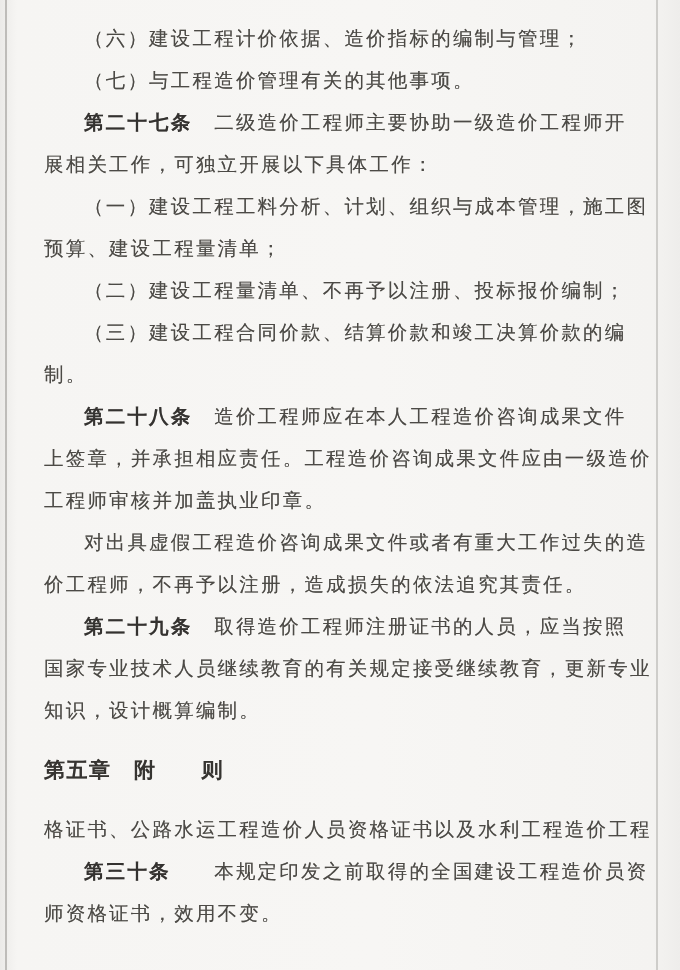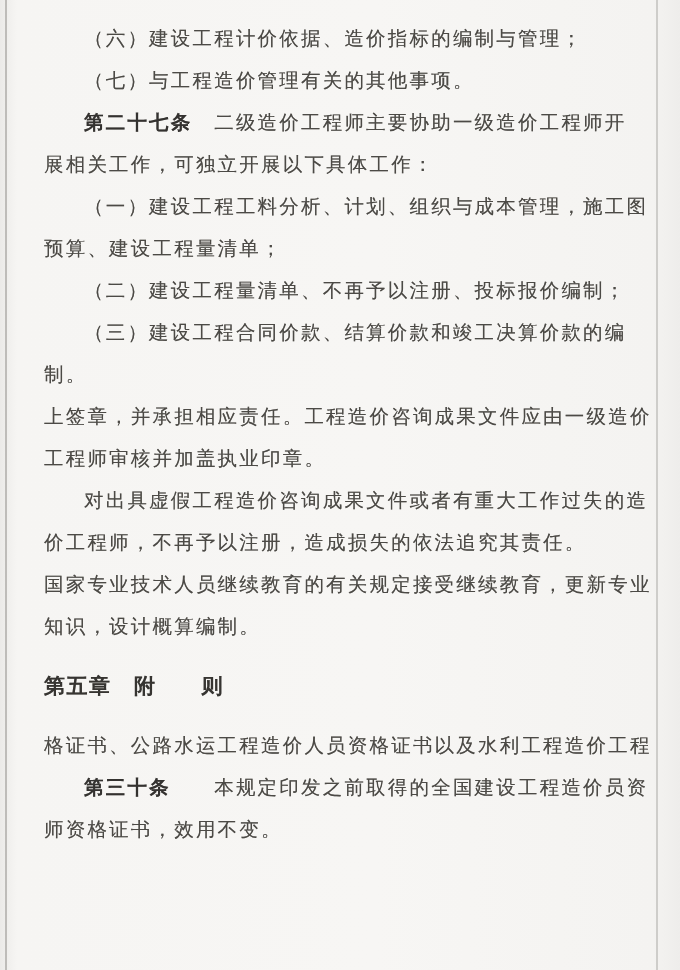--- a/index.html
+++ b/index.html
@@ -94,29 +94,31 @@
     <div class="line indent"><span>（一）建设工程工料分析、计划、组织与成本管理，施工图</span></div>
 
     <div class="line"><span>预算、建设工程量清单；</span></div>
 
     <div class="line indent"><span>（二）建设工程量清单、不再予以注册、投标报价编制；</span></div>
 
     <div class="line indent"><span>（三）建设工程合同价款、结算价款和竣工决算价款的编</span></div>
 
     <div class="line"><span>制。</span></div>
 
+    <div class="line indent"><span class="bold">第二十八条</span><span>　造价工程师应在本人工程造价咨询成果文件</span></div>
 
     <div class="line"><span>上签章，并承担相应责任。工程造价咨询成果文件应由一级造价</span></div>
 
     <div class="line"><span>工程师审核并加盖执业印章。</span></div>
 
     <div class="line indent"><span>对出具虚假工程造价咨询成果文件或者有重大工作过失的造</span></div>
 
     <div class="line"><span>价工程师，不再予以注册，造成损失的依法追究其责任。</span></div>
 
+    <div class="line indent"><span class="bold">第二十九条</span><span>　取得造价工程师注册证书的人员，应当按照</span></div>
 
     <div class="line"><span>国家专业技术人员继续教育的有关规定接受继续教育，更新专业</span></div>
 
     <div class="line"><span>知识，设计概算编制。</span></div>
 
     <div class="chapter">第五章　附　　则</div>
 
     <div class="line"><span>格证书、公路水运工程造价人员资格证书以及水利工程造价工程</span></div>
 
     <div class="line indent"><span class="bold">第三十条</span><span>　　本规定印发之前取得的全国建设工程造价员资</span></div>

